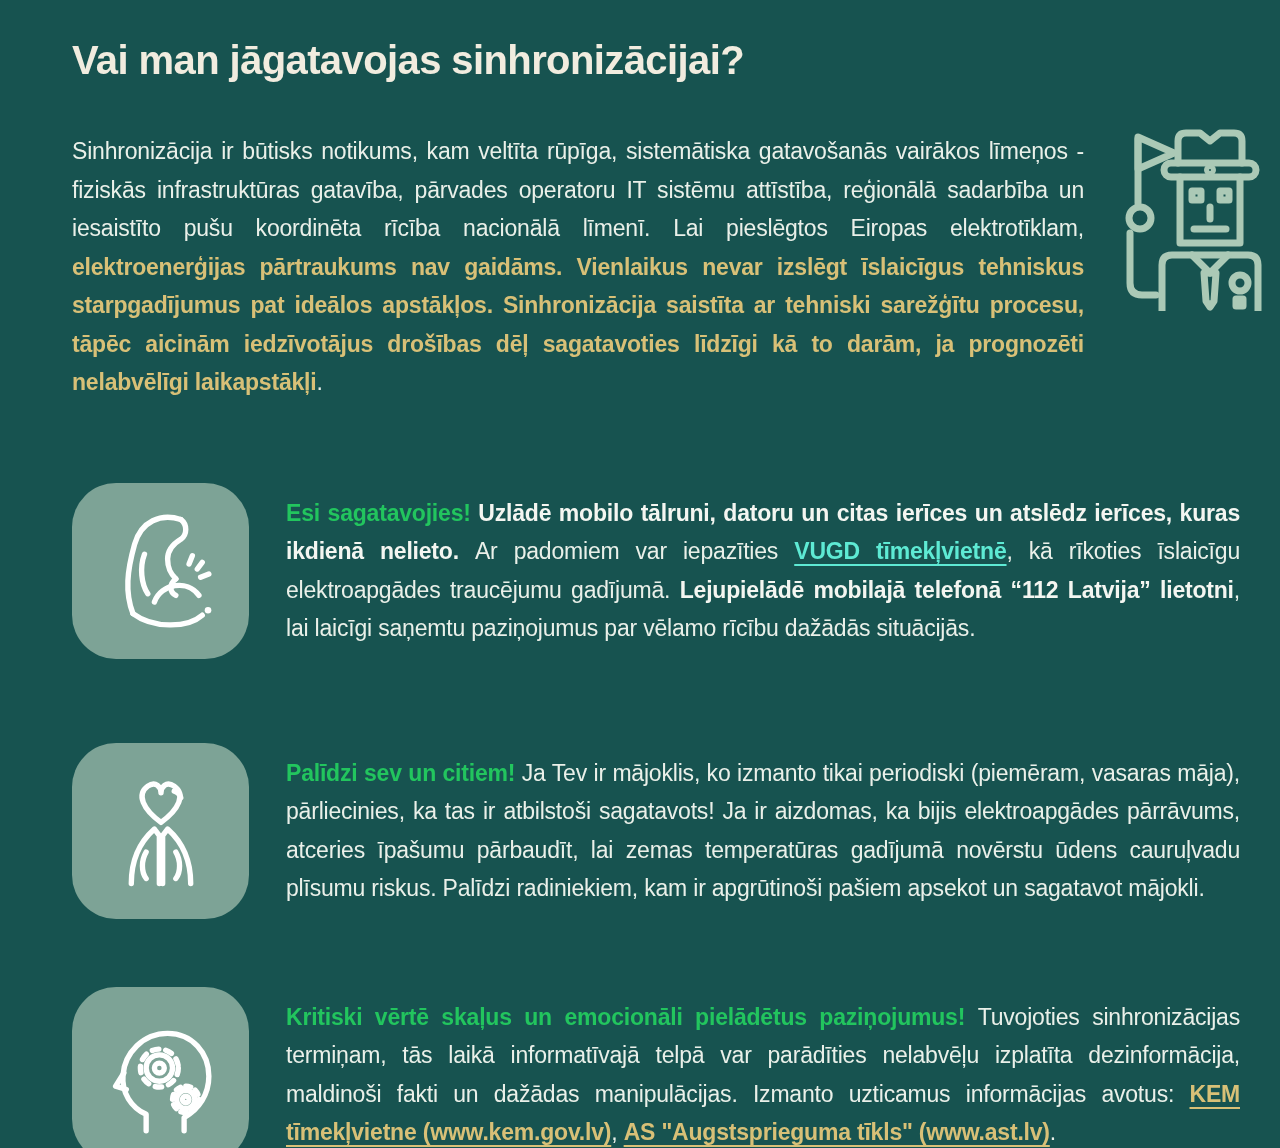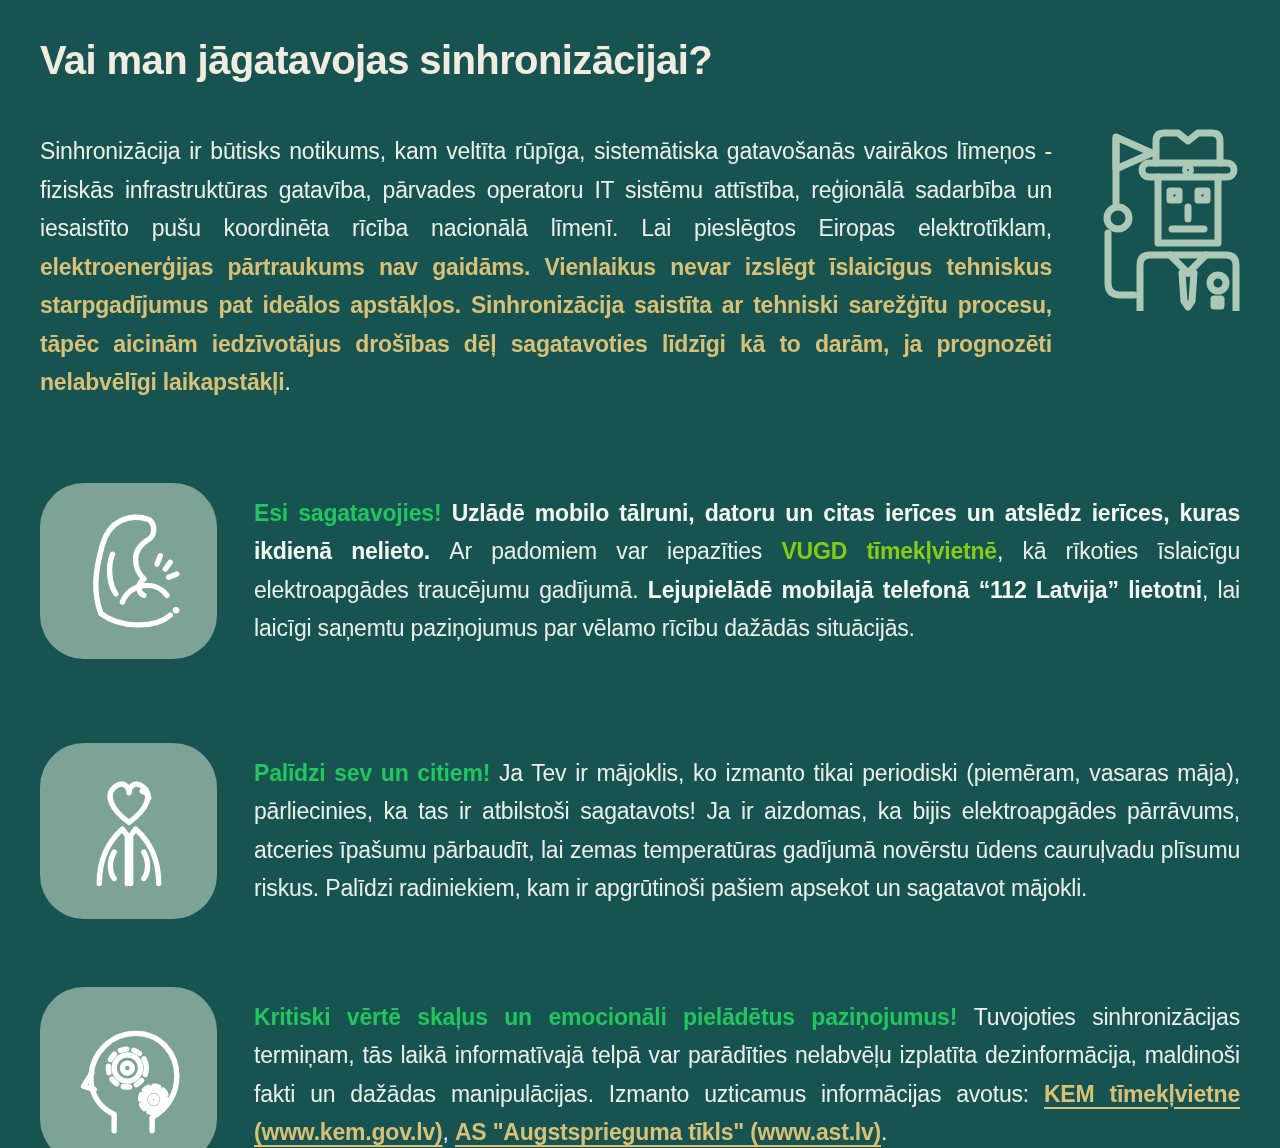--- a/index.html
+++ b/index.html
@@ -3,40 +3,40 @@
 <meta charset="utf-8">
 <style>
   html,body{margin:0;padding:0}
   body{
     width:1280px;height:1148px;
     background:#175350;
     font-family:"Liberation Sans",sans-serif;
     color:#eaf0e9;
     overflow:hidden;
   }
-  .container{padding:26px 40px 0 40px;box-sizing:border-box;width:1280px;height:1148px}
+  .container{padding:26px 40px 0 72px;box-sizing:border-box;width:1280px;height:1148px}
 
   h1{
     font-size:40px;font-weight:700;color:#f1ecdf;
     letter-spacing:-0.6px;margin:12px 0 26px 0;
   }
 
   .intro-row{display:flex;gap:38px;margin-bottom:46px}
   .intro-text{
     width:1012px;flex:0 0 auto;
     font-size:23px;line-height:38.5px;text-align:justify;
     letter-spacing:-0.2px;
   }
   .guide-icon-wrap{flex:1;display:flex;justify-content:flex-end;align-items:flex-start;padding-top:6px}
 
   .seg-normal{color:#eaf0e9;font-weight:400}
   .seg-bold{color:#f4f6f1;font-weight:700}
   .seg-gold{color:#d8c077;font-weight:700}
   .seg-green{color:#22c55e;font-weight:700}
-  .seg-ulink{color:#84cc16;font-weight:700;text-underline-offset:5px;text-decoration-thickness:2px;cursor:pointer}
+  .seg-ulink{color:#5eead4;font-weight:700;text-decoration:underline;text-underline-offset:5px;text-decoration-thickness:2px;cursor:pointer}
   .seg-goldlink{color:#d8c077;font-weight:700;text-decoration:underline;text-underline-offset:5px;text-decoration-thickness:2px;cursor:pointer}
 
   .section{display:flex;align-items:center;gap:37px}
   .section.mt-a{margin-top:60px}
   .section.mt-b{margin-top:44px}
   .tile{
     width:177px;height:176px;border-radius:44px;
     background:#7da396;flex:0 0 auto;
     display:flex;align-items:center;justify-content:center;
   }

